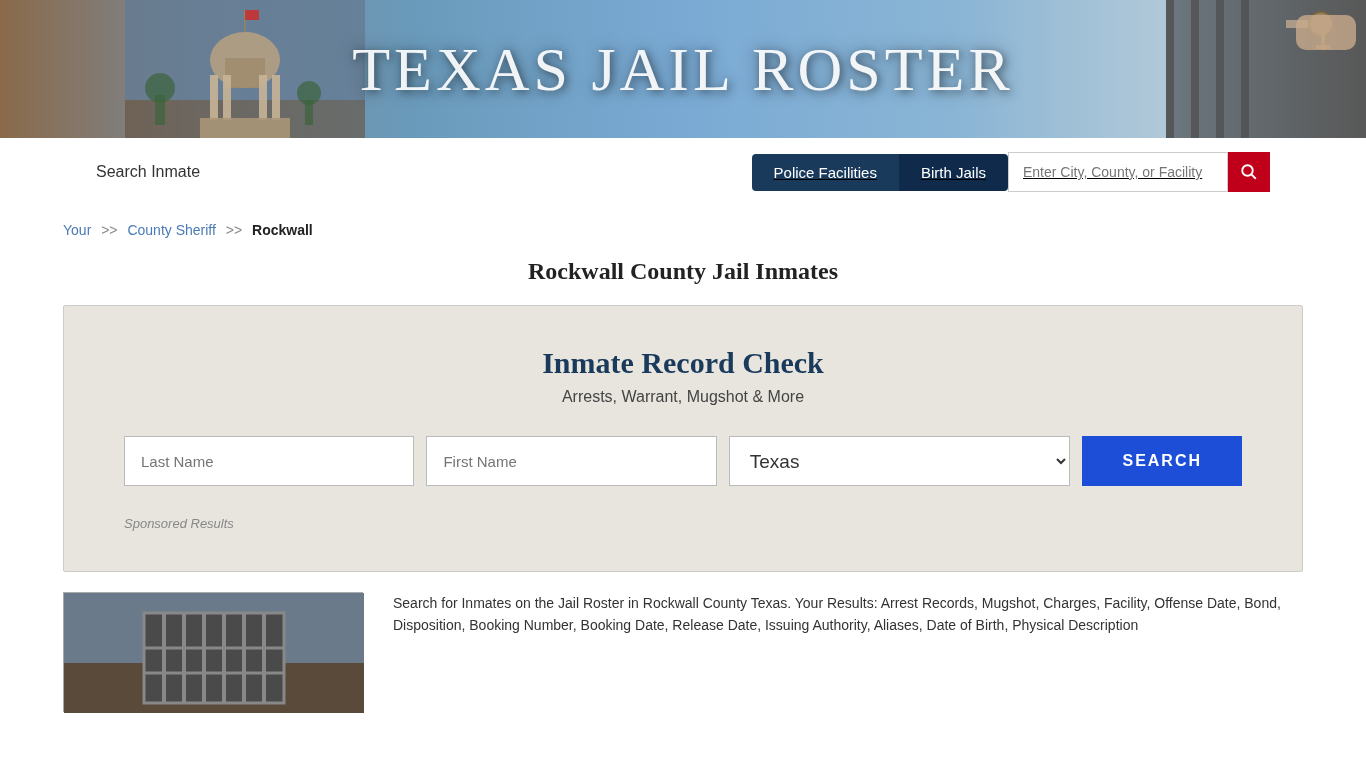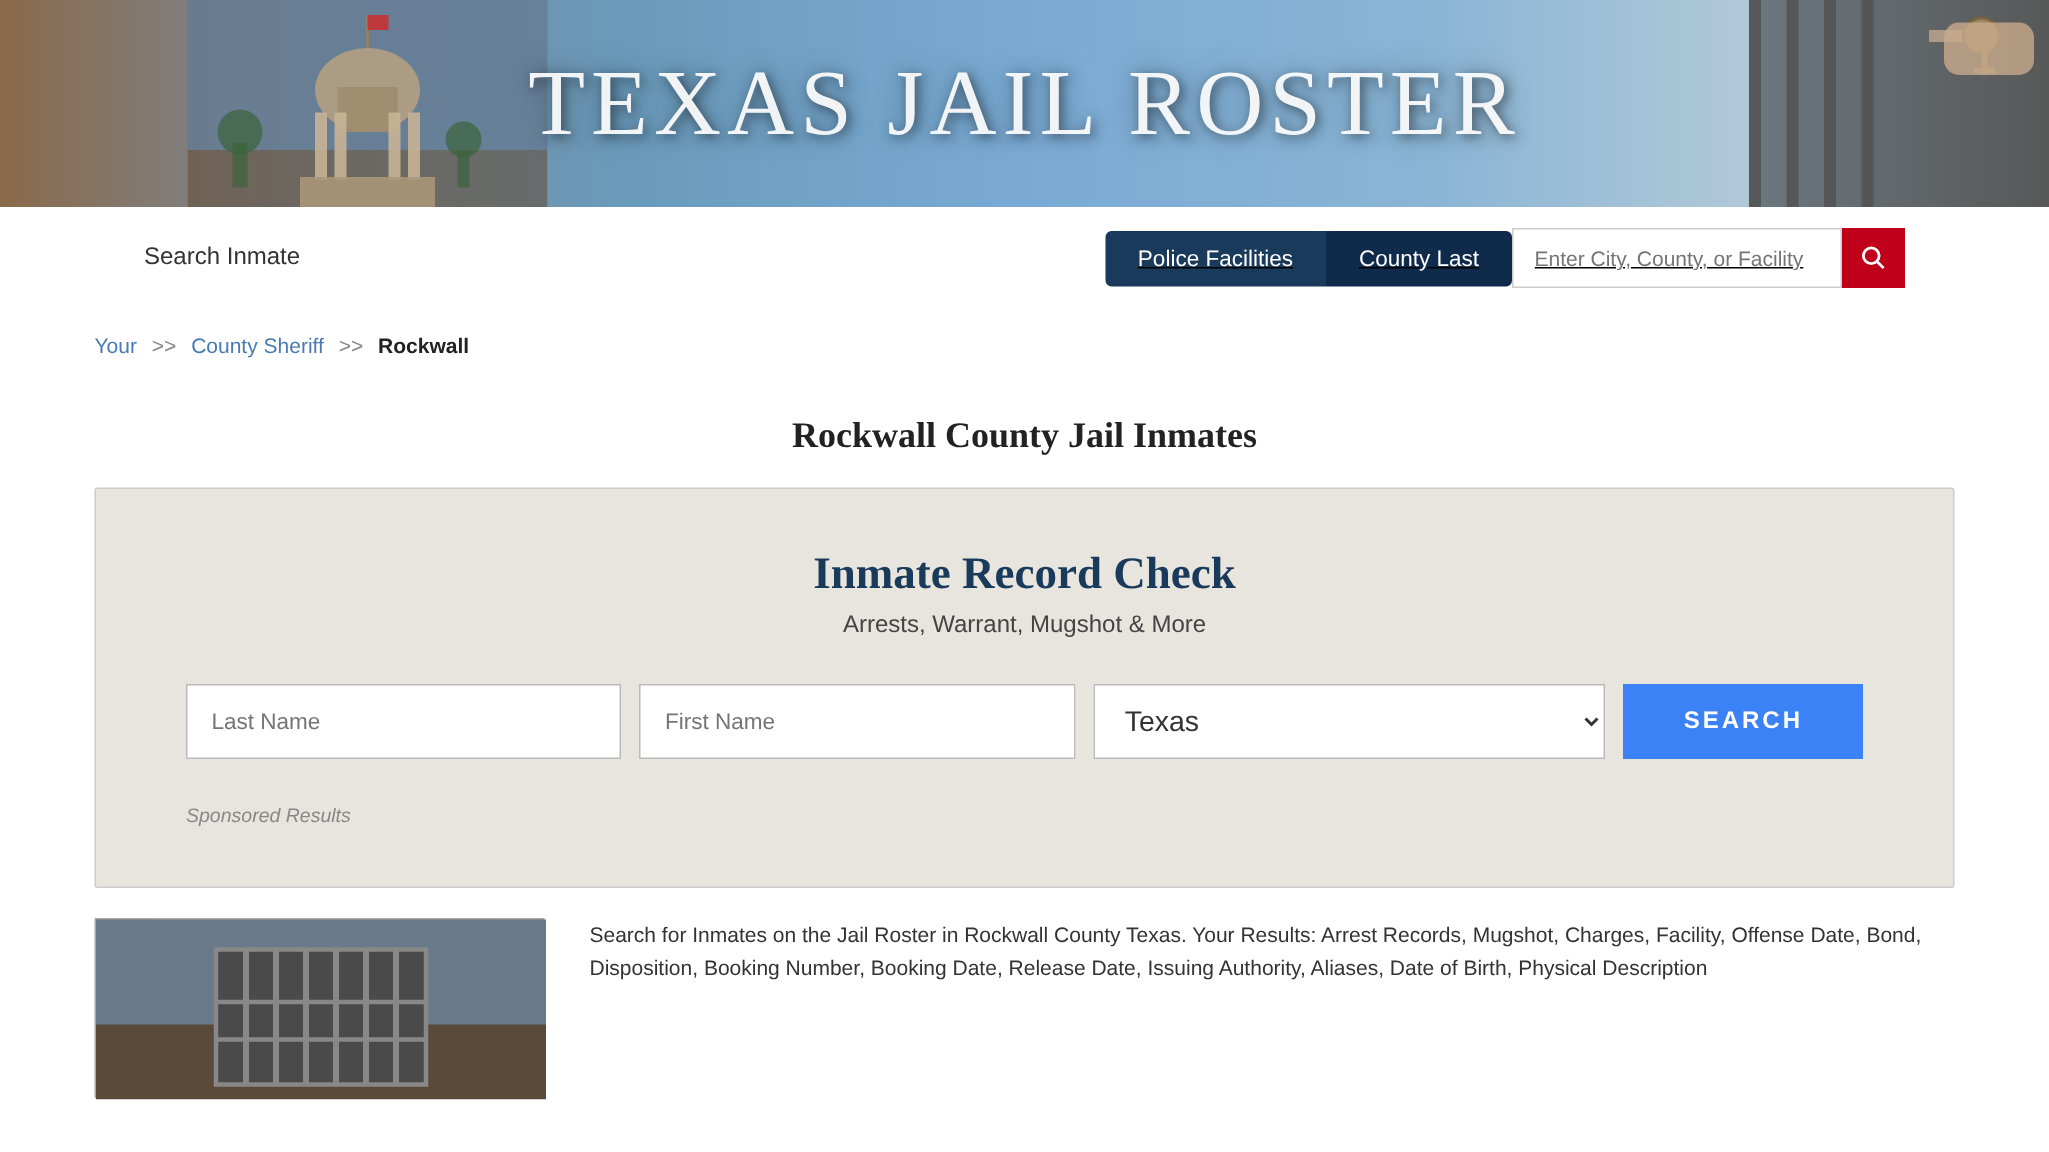--- a/index.html
+++ b/index.html
@@ -125,21 +125,21 @@
       color: #222;
     }
 
     
     .page-title {
       text-align: center;
       font-family: Georgia, serif;
       font-size: 24px;
       font-weight: bold;
       color: #222;
-      margin: 24px 0 20px;
+      margin: 4px 0 20px;
     }
 
     
     .record-box {
       margin: 0 63px;
       background: #e8e5de;
       border: 1px solid #ccc;
       border-radius: 2px;
       padding: 40px 60px 40px;
     }
@@ -181,21 +181,21 @@
       font-size: 19px;
       font-family: Arial, sans-serif;
       border: 1px solid #bbb;
       background: #fff;
       color: #333;
       outline: none;
       height: 50px;
       appearance: auto;
     }
     .record-search-btn {
-      background: #3b82f6;
+      background: #1d4ed8;
       color: #fff;
       border: none;
       padding: 0 40px;
       height: 50px;
       font-size: 16px;
       font-family: Arial, sans-serif;
       font-weight: bold;
       letter-spacing: 2px;
       cursor: pointer;
       text-transform: uppercase;
@@ -282,21 +282,21 @@
     <rect x="150" y="45" width="14" height="4" fill="rgba(160,140,100,0.9)"></rect>
 
     <rect x="130" y="15" width="60" height="35" rx="10" fill="rgba(200,170,140,0.8)"></rect>
   </svg>
 </div>
 
 <div class="nav-bar">
   <span class="nav-left">Search Inmate</span>
   <div class="nav-right">
     <button class="nav-btn nav-btn-police">Police Facilities</button>
-    <button class="nav-btn nav-btn-county active">County Last</button>
+    <button class="nav-btn nav-btn-county active">Birth Jails</button>
     <input class="search-facility-input" type="text" placeholder="Enter City, County, or Facility" style="">
     <button class="search-facility-btn">
       <svg class="search-icon-svg" viewBox="0 0 24 24" xmlns="http://www.w3.org/2000/svg">
         <circle cx="10" cy="10" r="7"></circle>
         <line x1="15.5" y1="15.5" x2="21" y2="21"></line>
       </svg>
     </button>
   </div>
 </div>
 

